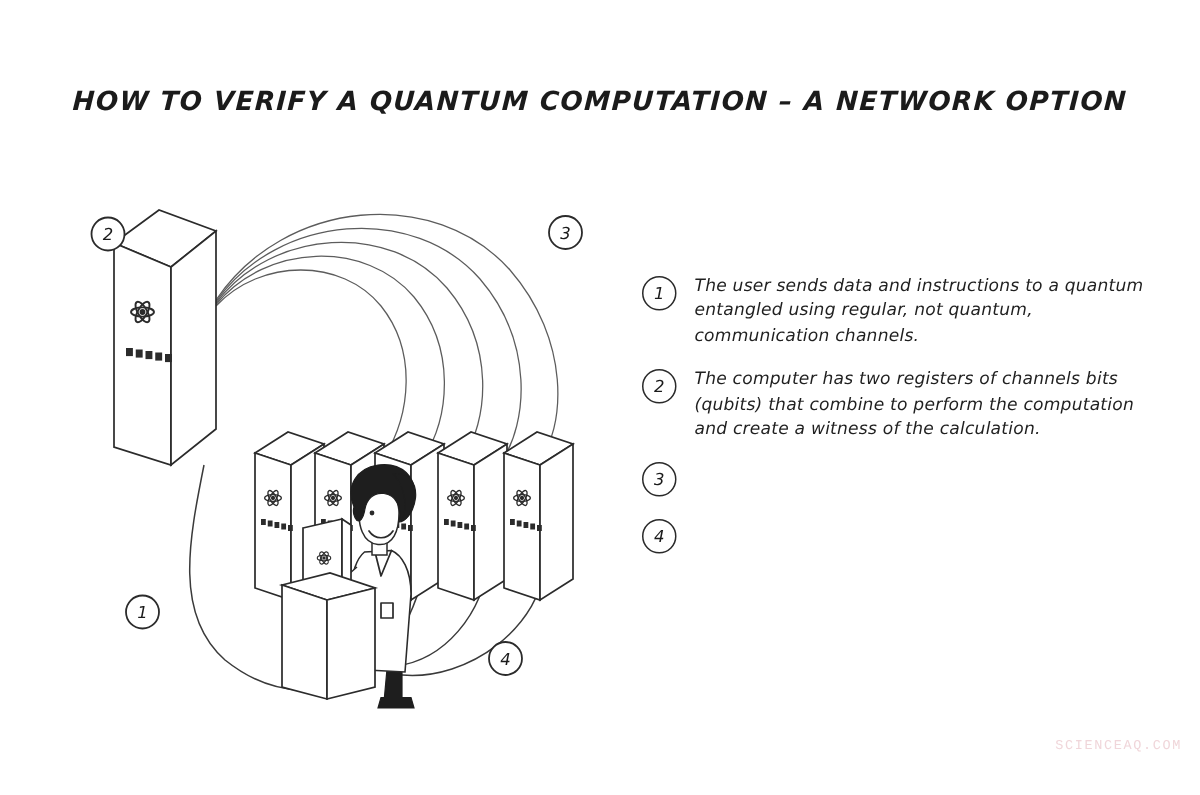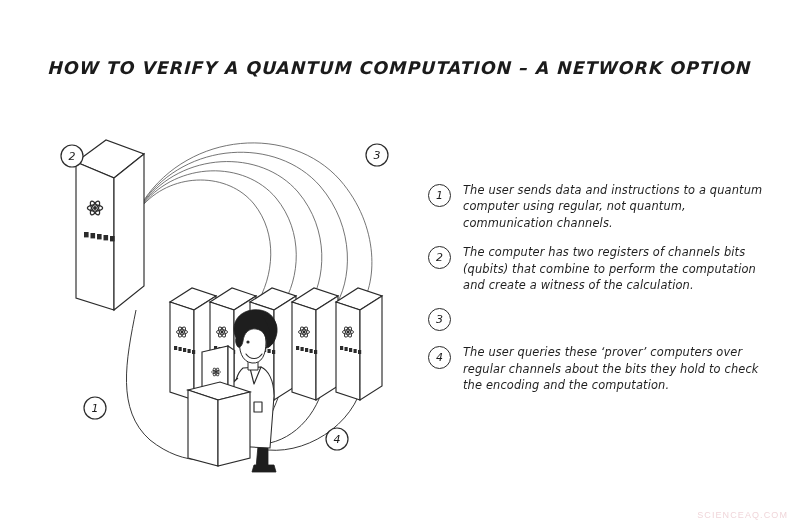--- a/index.html
+++ b/index.html
@@ -87,22 +87,22 @@
     color: #1f1f1f;
     font-style: italic;
     letter-spacing: 0.15px;
     max-width: 300px;
   }
 
   
   .watermark {
     position: absolute;
     right: 12px;
-    bottom: 10px;
-    font-family: Liberation Sans, sans-serif;
+    bottom: 28px;
+    font-family: Liberation Mono, monospace;
     font-size: 9px;
     letter-spacing: 1.1px;
     color: #f0d6da;
   }
 
   
   .ln { fill: none; stroke: #2b2b2b; stroke-width: 1.15; stroke-linejoin: round; stroke-linecap: round; }
   .face-front { fill: #ffffff; stroke: #2b2b2b; stroke-width: 1.15; }
   .face-top   { fill: #ffffff; stroke: #2b2b2b; stroke-width: 1.15; }
   .face-side  { fill: #ffffff; stroke: #2b2b2b; stroke-width: 1.15; }
@@ -321,34 +321,33 @@
       <circle class="mark-circle" cx="297" cy="329" r="11"></circle>
       <text class="mark-txt" x="297" y="333" text-anchor="middle">4</text>
     </g>
 
   </svg>
 
   <div class="steps">
 
     <div class="step">
       <div class="step-badge">1</div>
-      <div class="step-text">The user sends data and instructions to a quantum computer using regular, not quantum, communication channels.</div>
+      <div class="step-text">The user sends data and instructions to a quantum entangled using regular, not quantum, communication channels.</div>
     </div>
 
     <div class="step">
       <div class="step-badge">2</div>
       <div class="step-text">The computer has two registers of channels bits (qubits) that combine to perform the computation and create a witness of the calculation.</div>
     </div>
 
     <div class="step">
       <div class="step-badge">3</div>
     </div>
 
     <div class="step">
       <div class="step-badge">4</div>
-      <div class="step-text">The user queries these ‘prover’ computers over regular channels about the bits they hold to check the encoding and the computation.</div>
     </div>
 
   </div>
 
   <div class="watermark">SCIENCEAQ.COM</div>
 
 </div>
 
 </body></html>

